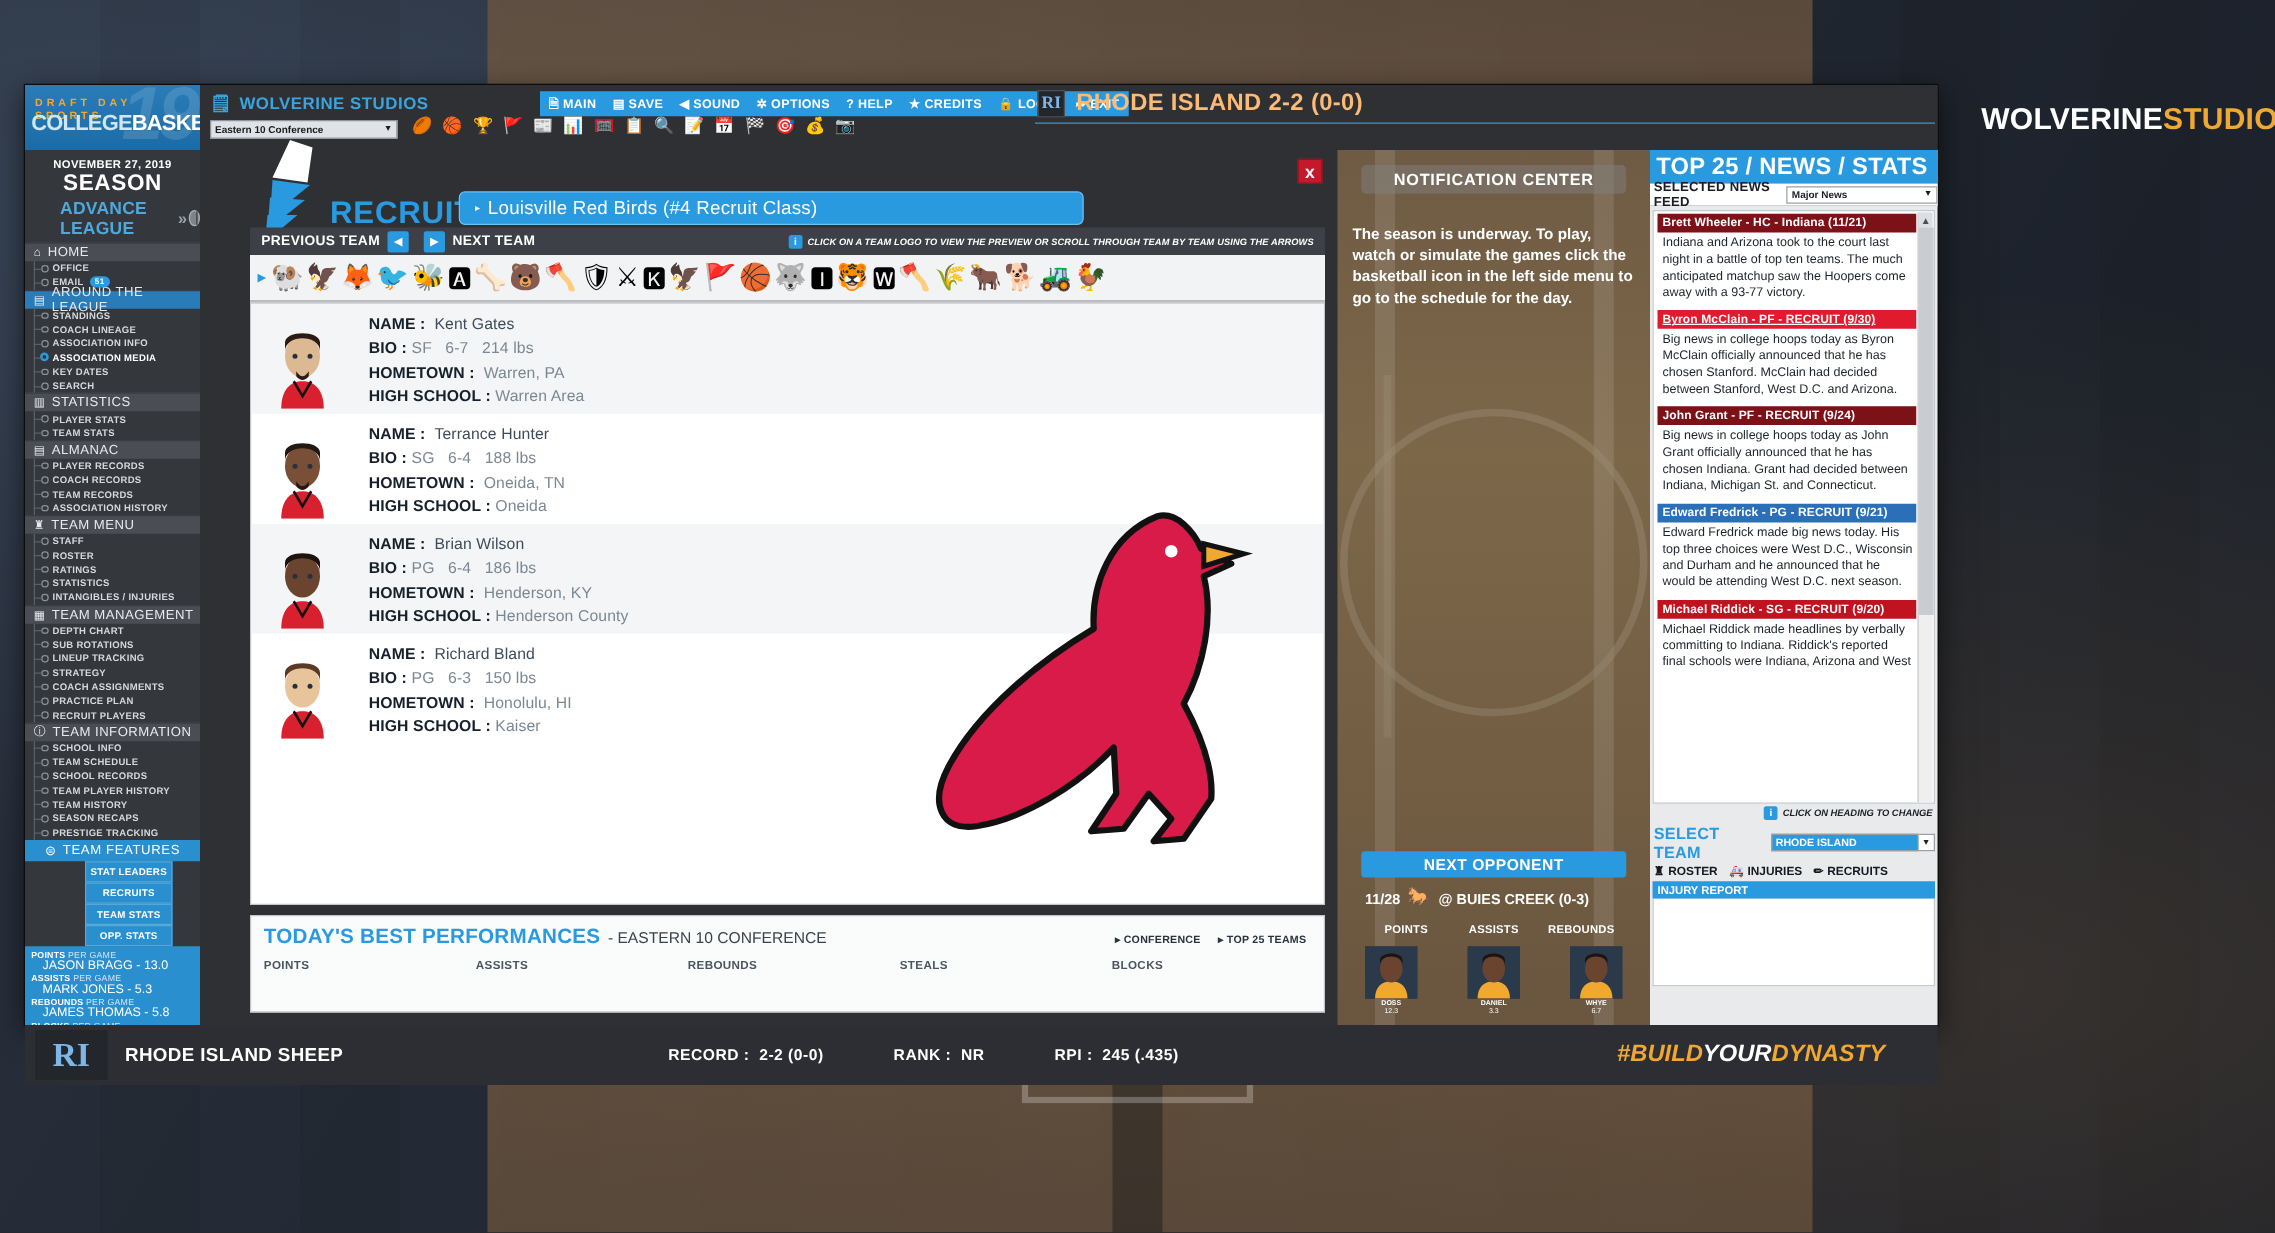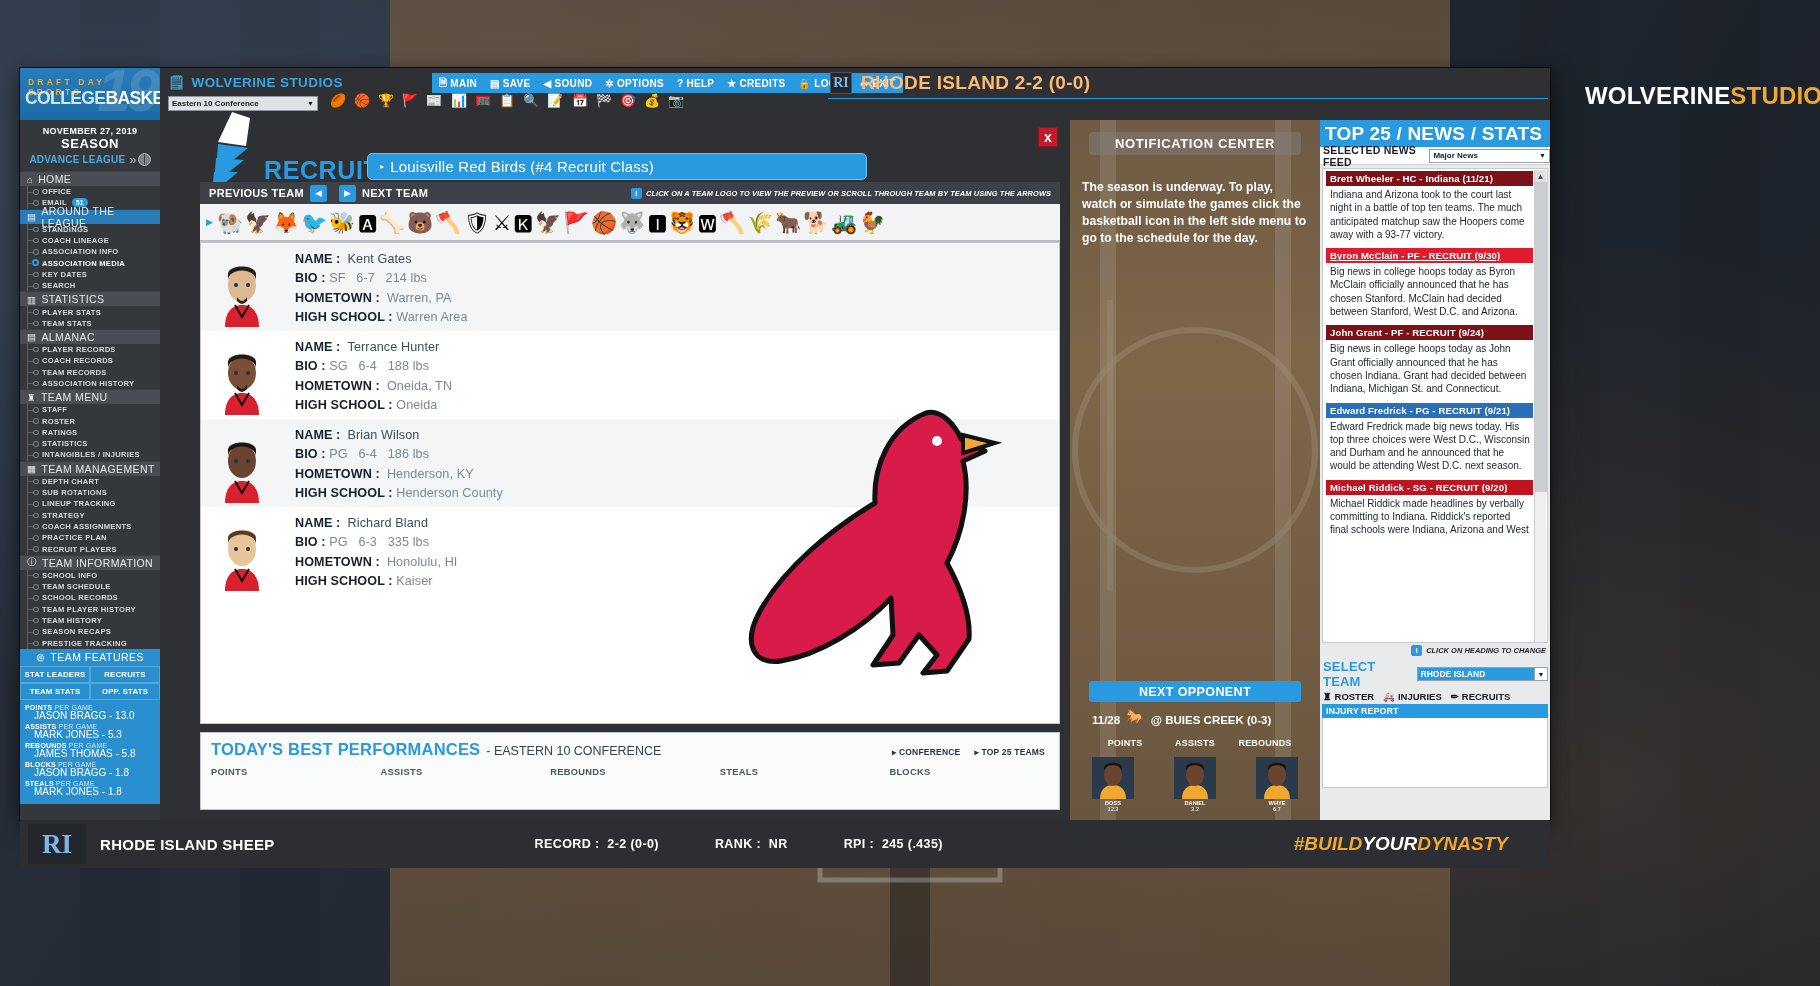--- a/index.html
+++ b/index.html
@@ -56,23 +56,23 @@
     color:#f0a830; font-weight:bold;
   }
   .logo-l2{
     position:absolute; left:5px; top:20px; font-size:17.5px; font-weight:bold;
     letter-spacing:-.6px;
   }
   .logo-l2 .a{ color:#cfe6f5; }
   .logo-l2 .b{ color:#ffffff; }
 
   .date-line{ text-align:center; color:#fff; font-size:9px; font-weight:bold; padding-top:6px; letter-spacing:.3px;}
-  .season-line{ text-align:center; color:#fff; font-size:13px; font-weight:bold; letter-spacing:.5px; }
+  .season-line{ text-align:center; color:#fff; font-size:18px; font-weight:bold; letter-spacing:.5px; }
   .adv-line{ display:flex; align-items:center; justify-content:center; gap:4px; padding:1px 0 4px; }
-  .adv-line .txt{ color:#4fa8dd; font-size:10px; font-weight:bold; letter-spacing:.2px;}
+  .adv-line .txt{ color:#4fa8dd; font-size:14px; font-weight:bold; letter-spacing:.2px;padding-left:28px;}
   .adv-line .chev{ color:#9aa3ad; font-size:13px; font-weight:bold; letter-spacing:-3px;}
   .adv-line .ball{
     width:13px;height:13px;border-radius:50%;
     background:#7d848c; border:1px solid #aab0b7; display:inline-block;
     position:relative;
   }
   .adv-line .ball:after{content:"";position:absolute;left:5px;top:0;width:1px;height:11px;background:#3a3d42;}
 
   .grp{
     display:flex; align-items:center; gap:5px;
@@ -103,20 +103,21 @@
   }
   .feat-head{
     display:flex;align-items:center;justify-content:center;gap:5px;
     background:#2a8fce; color:#fff; font-size:10.5px; height:17px; letter-spacing:.5px;
   }
   .feat-tabs{ display:flex; flex-wrap:wrap; }
   .feat-tabs div{
     width:70px;height:17px;background:#2a8fce;color:#fff;font-size:7.8px;font-weight:bold;
     display:flex;align-items:center;justify-content:center;border:1px solid #53a8da;
     letter-spacing:.2px;
+    margin-left:48px;
   }
   .lead-box{ background:#2a8fce; padding:4px 0 5px 5px; }
   .lead-lbl{ font-size:7px; font-weight:bold; color:#fff; letter-spacing:.2px;}
   .lead-lbl .lt{ color:#cfe6f5; font-weight:normal;}
   .lead-val{ font-size:10px; color:#fff; padding-left:9px; margin:-1px 0 2px;}
 
   
   #topbar{
     position:absolute; left:140px; top:0; width:1390px; height:52px;
     background:#2e3034;
@@ -760,21 +761,21 @@
               <rect width="62" height="72" fill="#ffffff"></rect>
               <path d="M14 72 C14 56 22 50 31 50 C40 50 48 56 48 72 Z" fill="#d8202e"></path>
               <path d="M24 50 L31 62 L38 50" fill="none" stroke="#111" stroke-width="2"></path>
               <ellipse cx="31" cy="30" rx="14" ry="17" fill="#e8c49a"></ellipse>
               <path d="M17 26 C17 12 45 12 45 26 L45 19 C45 9 17 9 17 19 Z" fill="#5b3a23"></path>
               <circle cx="25" cy="30" r="2" fill="#24323f"></circle>
               <circle cx="37" cy="30" r="2" fill="#24323f"></circle>
             </svg></div>
           <div class="rinfo">
             <div class="rline"><b>NAME :</b> &nbsp;<span class="v">Richard Bland</span></div>
-            <div class="rline"><b>BIO :</b> <span class="gray">PG</span> &nbsp; <span class="gray">6-3</span> &nbsp; <span class="gray">335 lbs</span></div>
+            <div class="rline"><b>BIO :</b> <span class="gray">PG</span> &nbsp; <span class="gray">6-3</span> &nbsp; <span class="gray">150 lbs</span></div>
             <div class="rline"><b>HOMETOWN :</b> &nbsp;<span class="gray">Honolulu, HI</span></div>
             <div class="rline"><b>HIGH SCHOOL :</b> <span class="gray">Kaiser</span></div>
           </div>
         </div>
       <svg class="bird" viewBox="0 0 330 330">
         <path d="M203 40 C165 55 150 95 152 130 C110 155 60 195 36 240 C20 270 30 292 58 288 C96 282 140 255 168 225 L170 262 L150 292 L176 290 L196 262 L214 282 L200 300 L224 298 L246 266 C248 240 236 212 224 190 C240 160 248 120 240 88 L262 78 L238 66 C232 52 218 36 203 40 Z" fill="#d81b48" stroke="#111" stroke-width="5" stroke-linejoin="round"></path>
         <circle cx="214" cy="68" r="5" fill="#fff"></circle>
         <path d="M240 62 L272 70 L240 80 Z" fill="#f0a830" stroke="#111" stroke-width="4"></path>
       </svg>
     </div>

